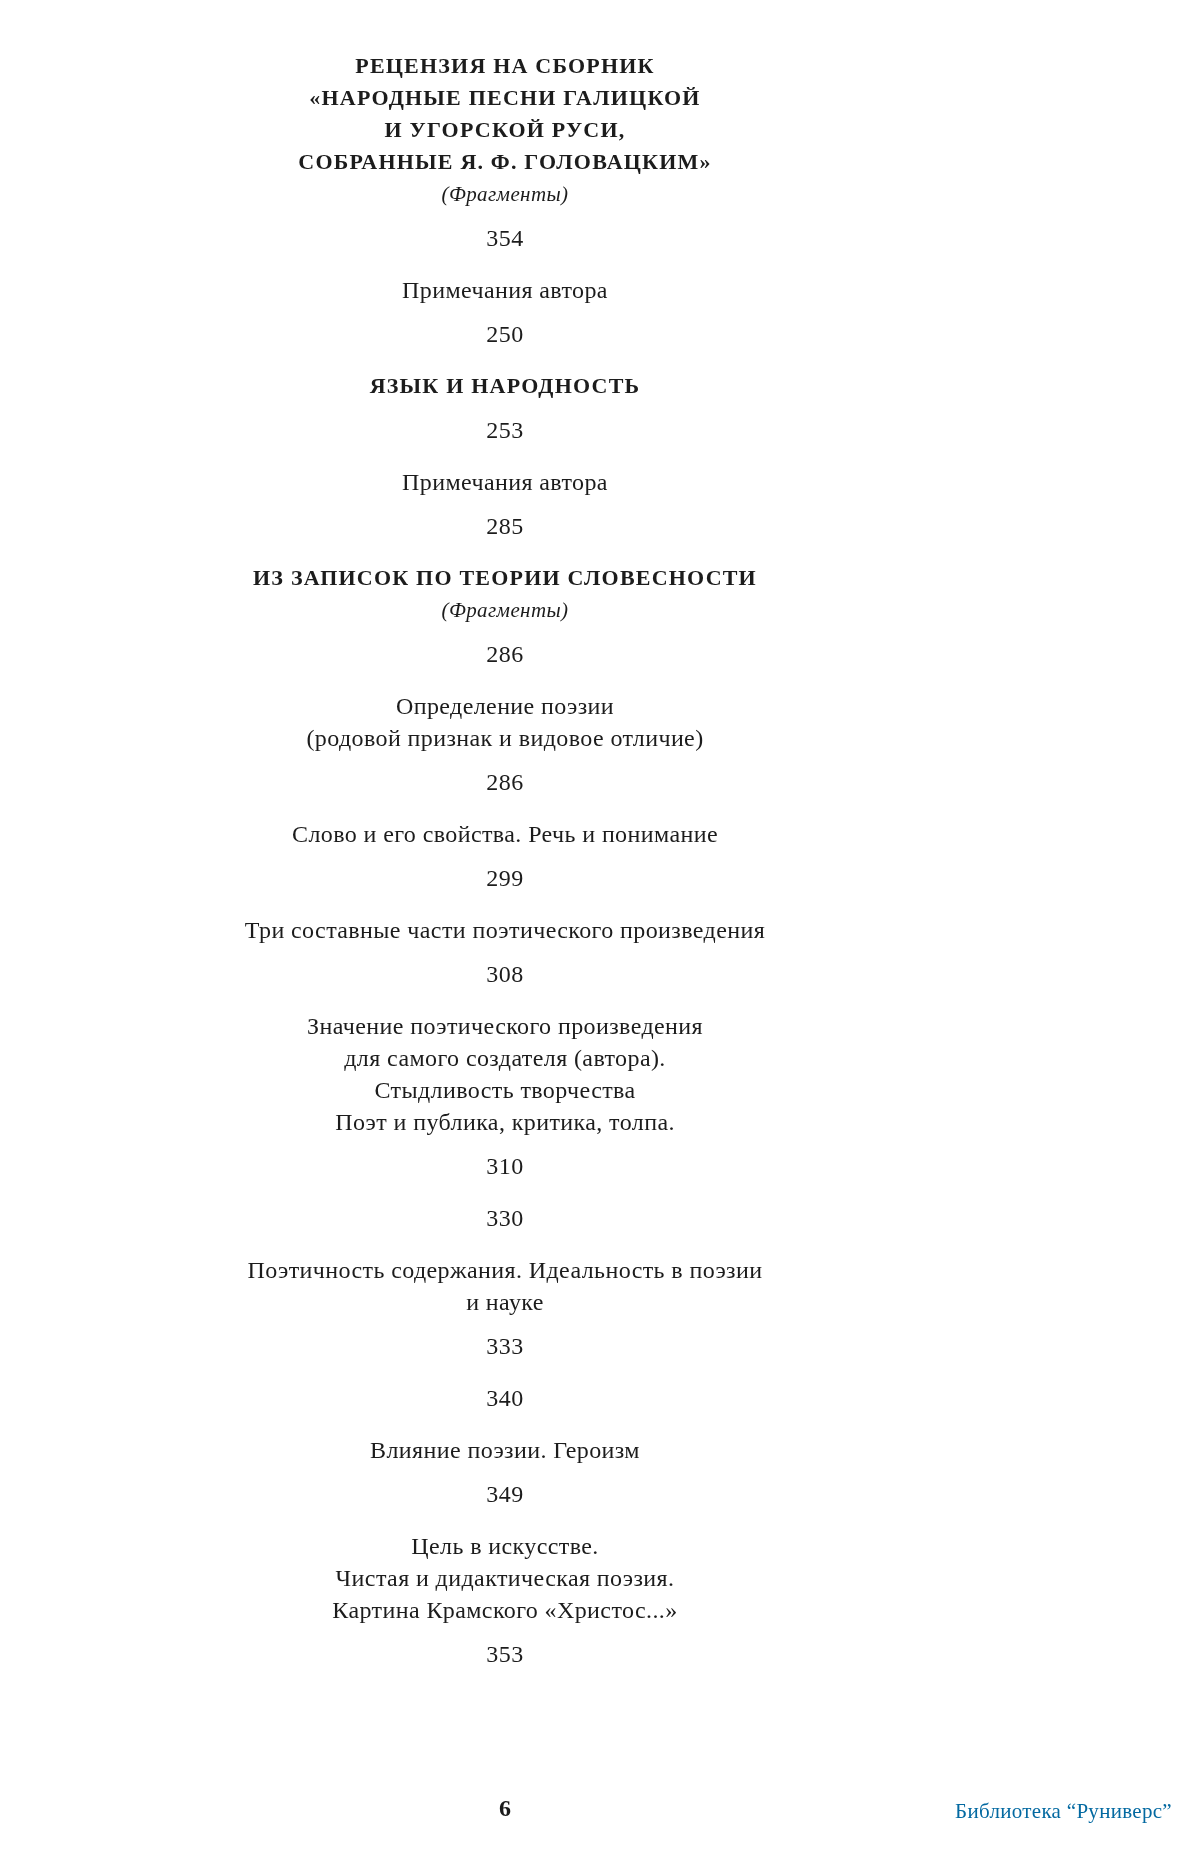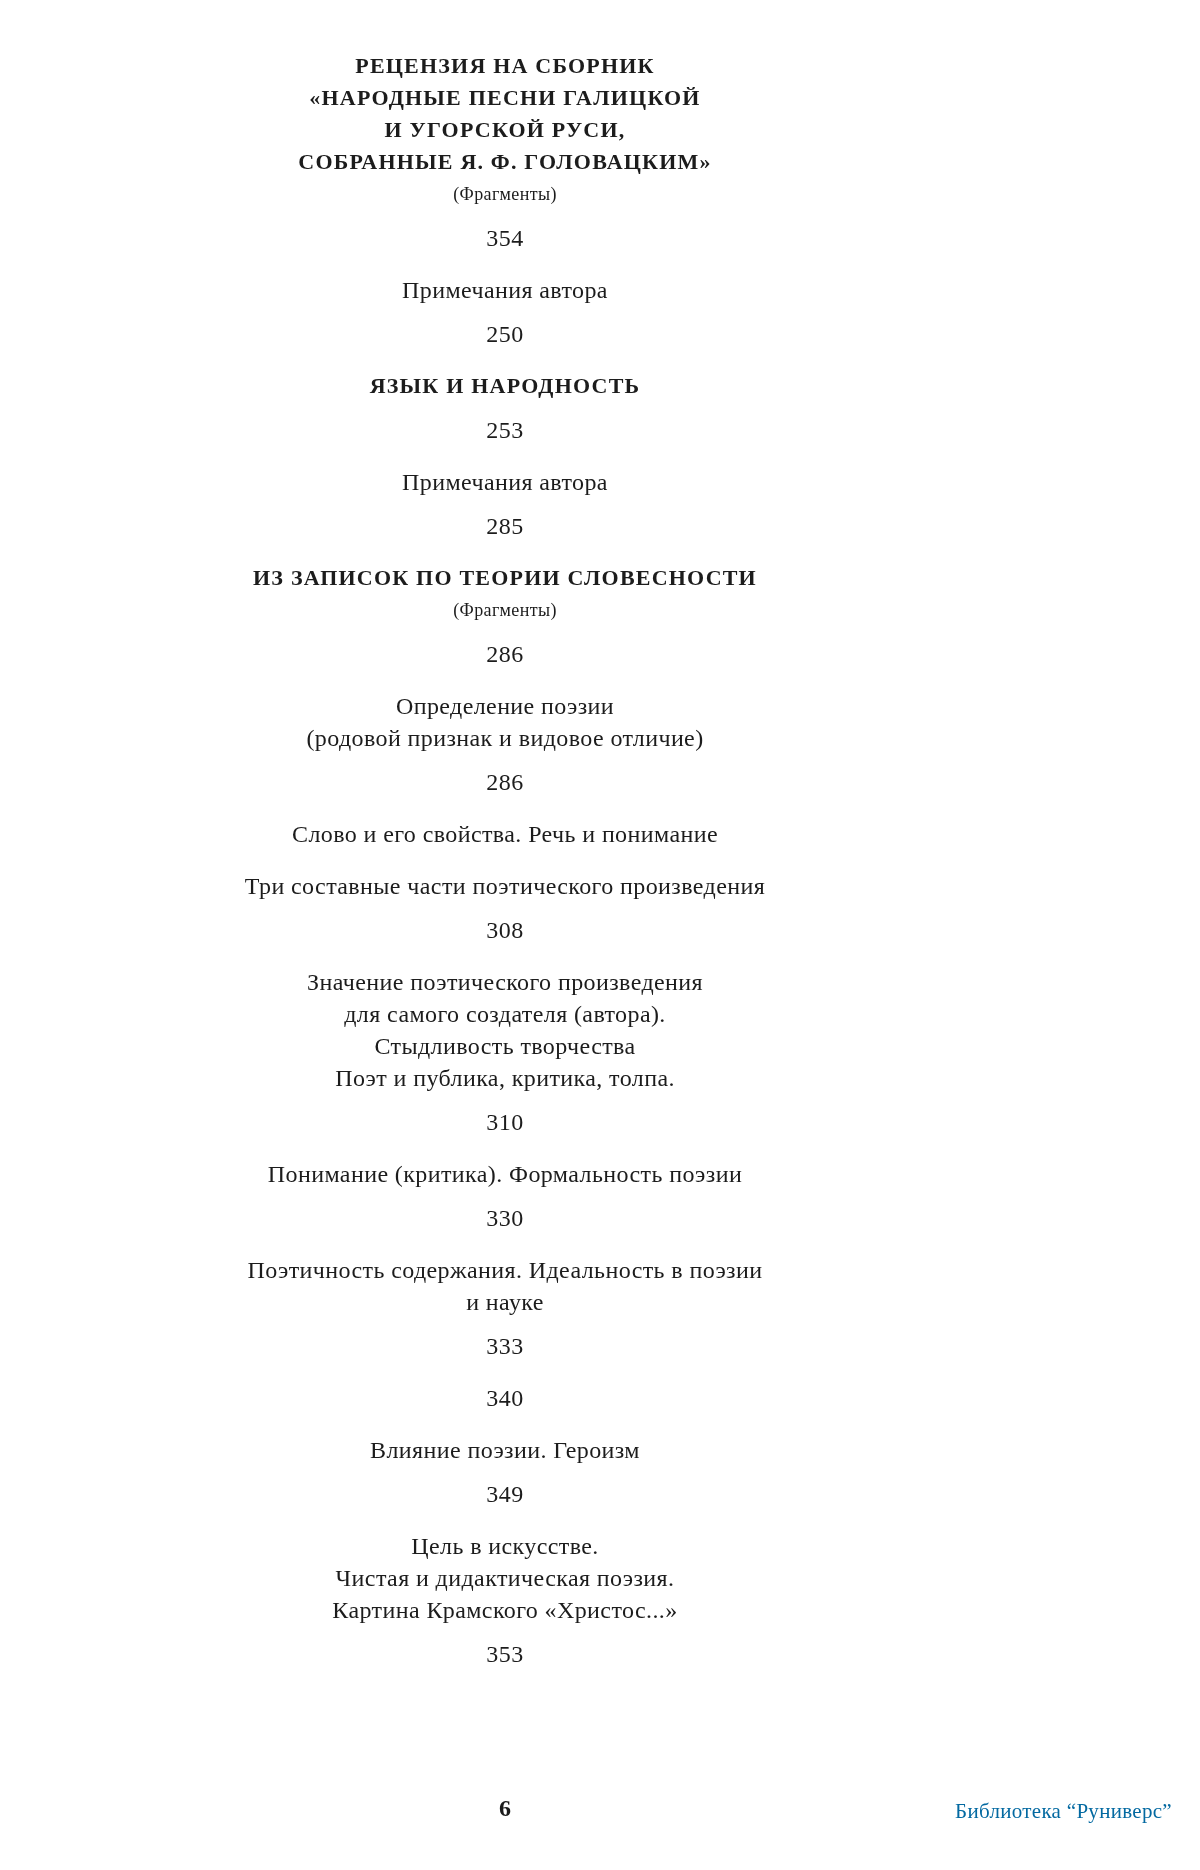--- a/index.html
+++ b/index.html
@@ -36,21 +36,22 @@
     line-height: 32px;
     letter-spacing: 0.4px;
     white-space: nowrap;
   }
   .toc-line.style-caps {
     font-weight: bold;
     font-size: 22px;
     letter-spacing: 1.2px;
   }
   .toc-line.style-italic {
-    font-size: 18px;
+    font-style: italic;
+    font-size: 21px;
   }
   .toc-page {
     font-size: 24px;
     line-height: 32px;
     margin-top: 12px;
     letter-spacing: 0.5px;
   }
   .footer-page-number {
     position: absolute;
     bottom: 48px;
@@ -113,40 +114,38 @@
         <div class="toc-title">
           <div class="toc-line style-normal">Определение поэзии</div>
           <div class="toc-line style-normal">(родовой признак и видовое отличие)</div>
         </div>
         <div class="toc-page">286</div>
       </div>
       <div class="toc-entry">
         <div class="toc-title">
           <div class="toc-line style-normal">Слово и его свойства. Речь и понимание</div>
         </div>
+        <div class="toc-page">299</div>
       </div>
       <div class="toc-entry">
         <div class="toc-title">
           <div class="toc-line style-normal">Три составные части поэтического произведения</div>
         </div>
         <div class="toc-page">308</div>
       </div>
       <div class="toc-entry">
         <div class="toc-title">
           <div class="toc-line style-normal">Значение поэтического произведения</div>
           <div class="toc-line style-normal">для самого создателя (автора).</div>
           <div class="toc-line style-normal">Стыдливость творчества</div>
           <div class="toc-line style-normal">Поэт и публика, критика, толпа.</div>
         </div>
         <div class="toc-page">310</div>
       </div>
       <div class="toc-entry">
-        <div class="toc-title">
-          <div class="toc-line style-normal">Понимание (критика). Формальность поэзии</div>
-        </div>
         <div class="toc-page">330</div>
       </div>
       <div class="toc-entry">
         <div class="toc-title">
           <div class="toc-line style-normal">Поэтичность содержания. Идеальность в поэзии</div>
           <div class="toc-line style-normal">и науке</div>
         </div>
         <div class="toc-page">333</div>
       </div>
       <div class="toc-entry">

